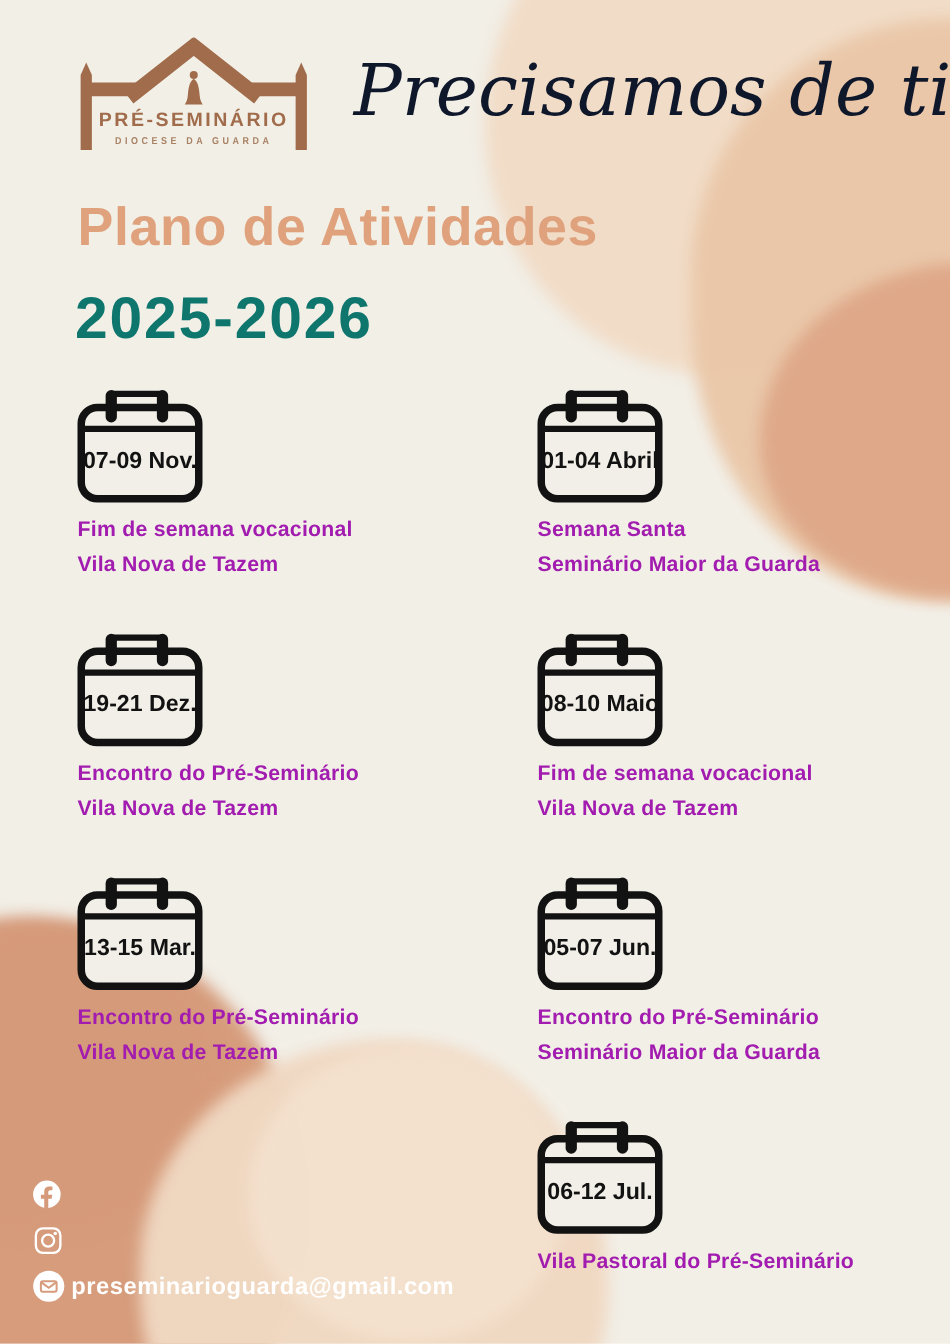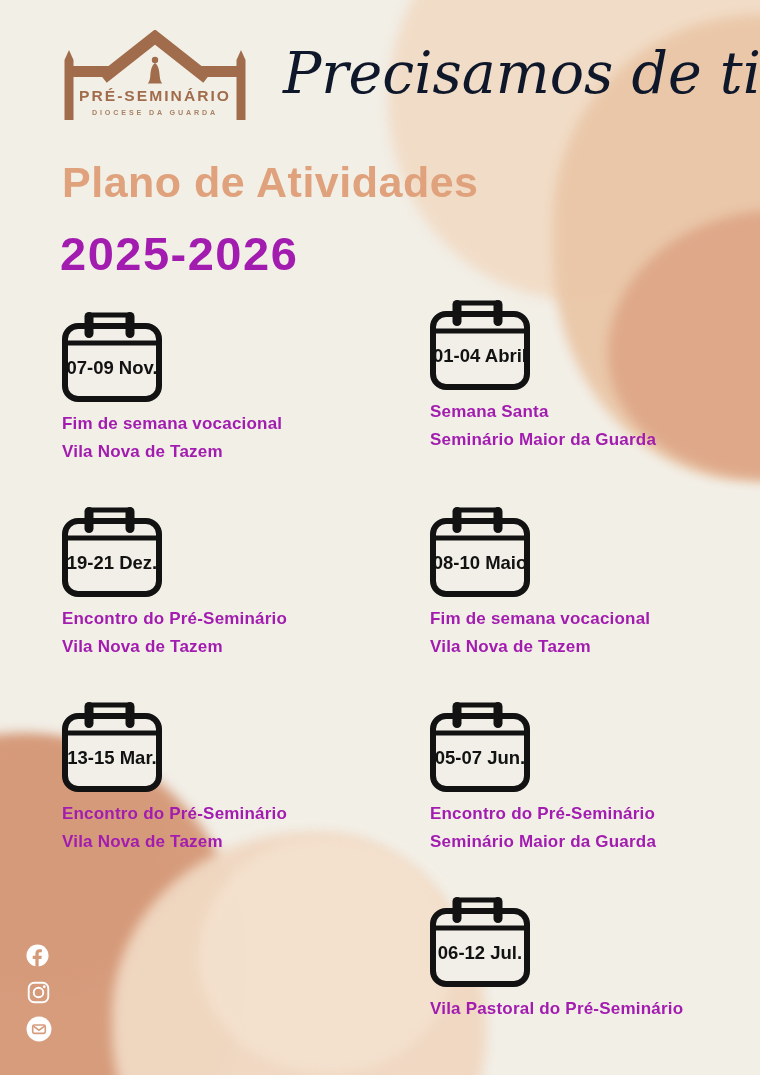--- a/index.html
+++ b/index.html
@@ -36,26 +36,26 @@
   .script-title{
     position:absolute;left:283px;top:40px;width:425px;text-align:center;white-space:nowrap;
     font-family:"DejaVu Serif",serif;font-style:italic;font-size:57px;color:#0f172a;
   }
   .plan-title{
     position:absolute;left:62px;top:158px;font-size:43px;font-weight:bold;
     color:#DFA27C;letter-spacing:.5px;
   }
   .years{
     position:absolute;left:60px;top:226px;font-size:47px;font-weight:bold;
-    color:#a21caf;letter-spacing:1.5px;
+    color:#0f766e;letter-spacing:1.5px;
   }
   
   .event{position:absolute;width:330px;}
   .e1{left:62px;top:312px}.e2{left:62px;top:507px}.e3{left:62px;top:702px}
-  .e4{left:430px;top:300px}.e5{left:430px;top:507px}.e6{left:430px;top:702px}
+  .e4{left:430px;top:312px}.e5{left:430px;top:507px}.e6{left:430px;top:702px}
   .e7{left:430px;top:897px}
   .cal{width:100px;height:90px;display:block;overflow:visible;}
   .cal-body{fill:#F2EFE8;stroke:#121212;stroke-width:6;}
   .cal-line{stroke:#121212;stroke-width:5;}
   .ring{fill:#121212;}
   .cal-date{font-family:"Liberation Sans",sans-serif;font-weight:bold;font-size:18.5px;
       fill:#121212;text-anchor:middle;}
   .desc{margin-top:8px;font-size:17px;font-weight:bold;color:#a21caf;line-height:28px;
       letter-spacing:.2px;}
   
@@ -231,15 +231,16 @@
       <mask id="mlm">
         <rect width="24" height="24" fill="#fff"></rect>
         <g stroke="#000" stroke-width="1.5" fill="none">
           <rect x="6.2" y="8.3" width="11.6" height="7.7" rx="1.4"></rect>
           <path d="M6.8 9.3 L12 13.1 L17.2 9.3"></path>
         </g>
       </mask>
       <circle cx="12" cy="12" r="11.5" fill="#FFFFFF" mask="url(#mlm)"></circle>
     </svg>
 
+    <div class="email-text">preseminarioguarda@gmail.com</div>
 
   </div>
 </div>
 
 </body></html>

